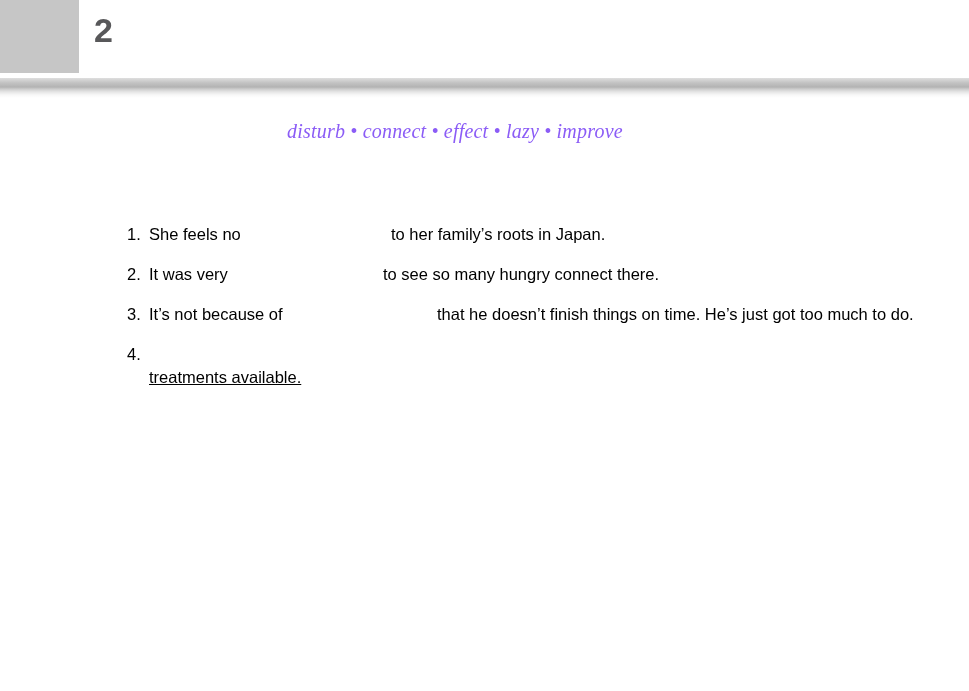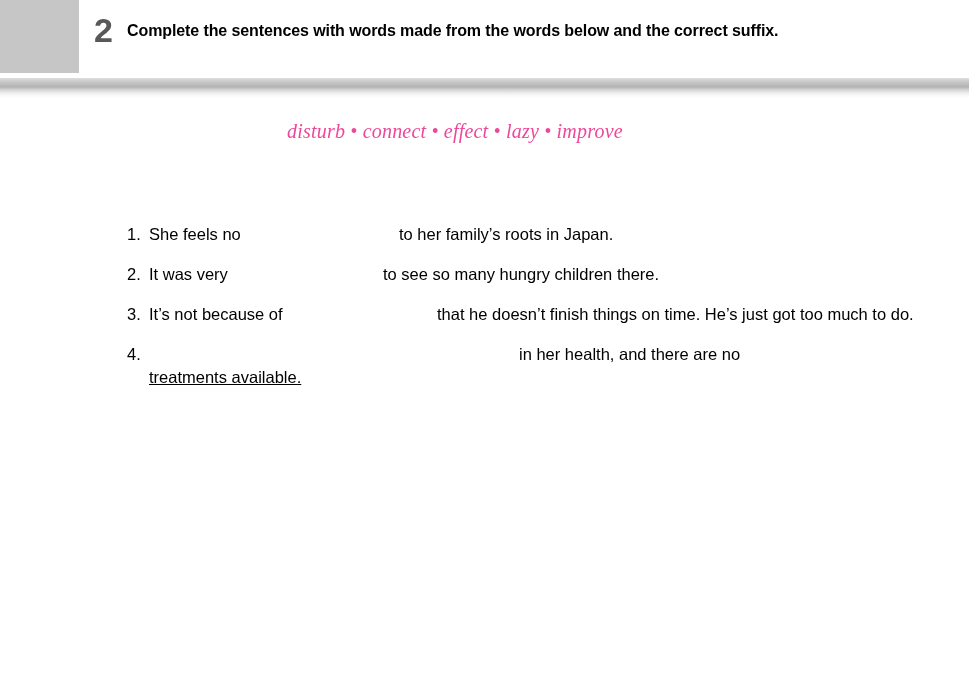--- a/index.html
+++ b/index.html
@@ -54,21 +54,21 @@
   }
   
   .word-bank {
     position: absolute;
     left: 287px; top: 119px;
     font-family: "Liberation Serif", "DejaVu Serif", serif;
     font-style: italic;
     font-size: 20px;
     line-height: 24px;
     letter-spacing: 0.2px;
-    color: #ec4899;
+    color: #8b5cf6;
     white-space: nowrap;
   }
   
   .sentences {
     position: absolute;
     left: 0; top: 0;
     width: 969px; height: 691px;
     font-size: 16.5px;
     line-height: 22px;
     color: var(--text-black, #000000);
@@ -86,21 +86,21 @@
     padding: 0;
     margin: 0;
     font: inherit;
     color: inherit;
   }
   
   .r1        { top: 223px; }
   .r1.num    { left: 127px; }
   .r1.frag-a { left: 149px; }
   .r1.blank  { left: 240px; top: 223px; width: 148px; }
-  .r1.frag-b { left: 391px; margin-left: 8px; }
+  .r1.frag-b { left: 391px; }
   
   .r2        { top: 263px; }
   .r2.num    { left: 127px; }
   .r2.frag-a { left: 149px; text-align: right; }
   .r2.blank  { left: 232px; top: 263px; width: 148px; }
   .r2.frag-b { left: 383px; }
   
   .r3        { top: 303px; }
   .r3.num    { left: 127px; }
   .r3.frag-a { left: 149px; }
@@ -116,43 +116,41 @@
   .r4.frag-c { left: 149px; top: 366px; text-decoration: underline; }
 </style>
 </head>
 <body>
 
 <div class="page">
 
   <div class="corner-box"></div>
   <div class="ex-number">2</div>
   <div class="instructions">
-    <div>Complete the sentences with words made from the words below and the correct suffix.</div>
   </div>
   <div class="divider"></div>
 
   <div class="word-bank">disturb • connect • effect • lazy • improve</div>
 
   <div class="sentences">
 
     <span class="num r1">1.</span>
     <span class="frag r1 frag-a">She feels no</span>
     <input type="text" class="blank-input r1 blank" style="">
     <span class="frag r1 frag-b">to her family’s roots in Japan.</span>
 
     <span class="num r2">2.</span>
     <span class="frag r2 frag-a">It was very</span>
     <input type="text" class="blank-input r2 blank" style="">
-    <span class="frag r2 frag-b">to see so many hungry children there.</span>
+    <span class="frag r2 frag-b">to see so many hungry connect there.</span>
 
     <span class="num r3">3.</span>
     <span class="frag r3 frag-a">It’s not because of</span>
     <input type="text" class="blank-input r3 blank" style="">
     <span class="frag r3 frag-b">that he doesn’t finish things on time. He’s just got too much to do.</span>
 
     <span class="num r4">4.</span>
     <input type="text" class="blank-input r4 blank1" style="">
-    <span class="frag r4 frag-b">in her health, and there are no</span>
     <input type="text" class="blank-input r4 blank2" style="">
     <span class="frag r4 frag-c">treatments available.</span>
 
   </div>
 </div>
 
 </body></html>

